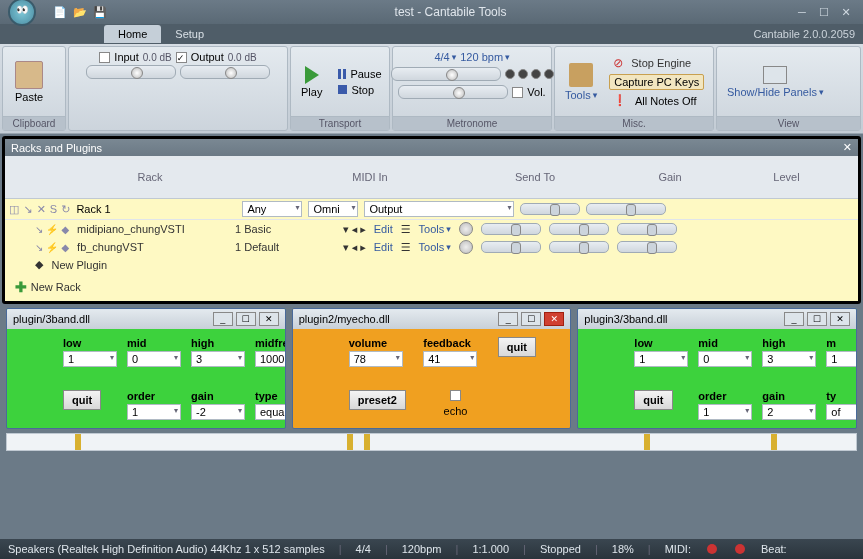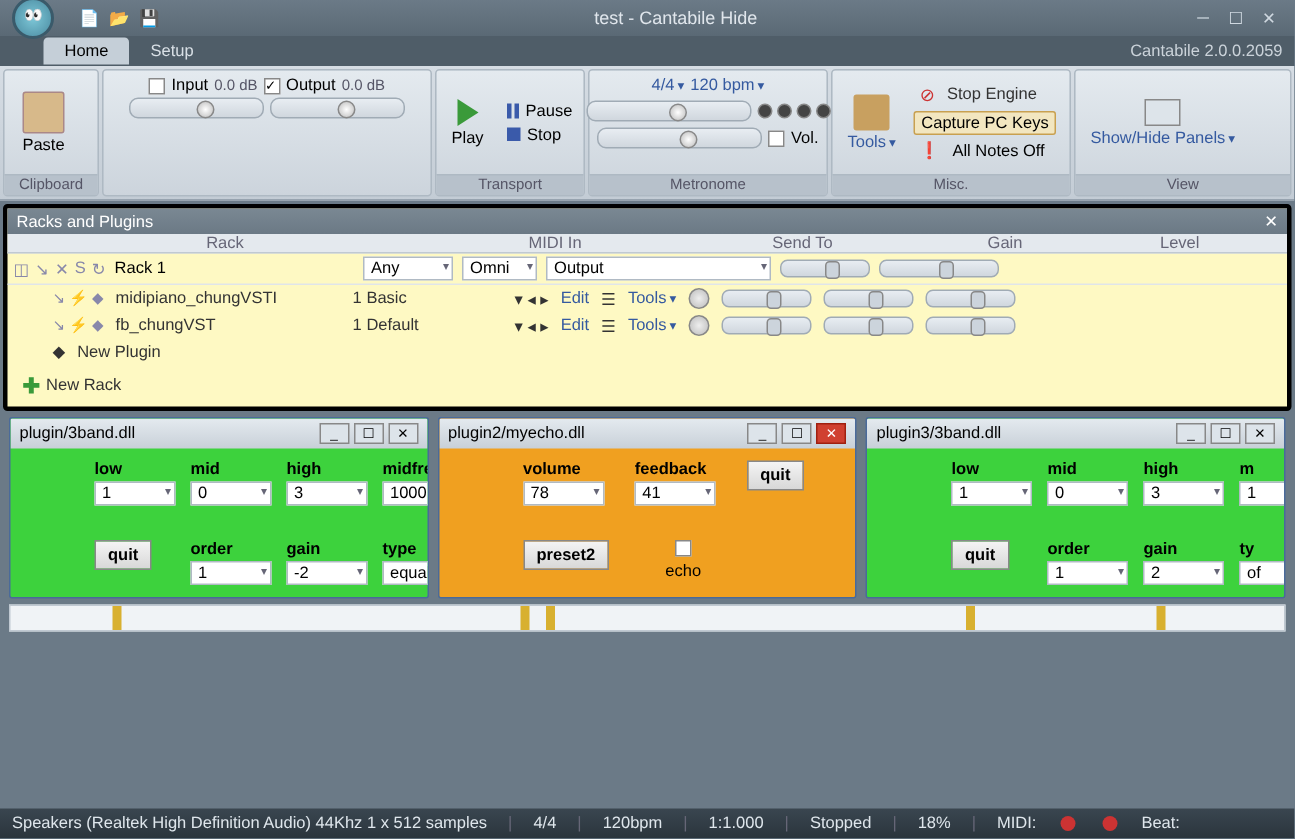--- a/index.html
+++ b/index.html
@@ -6,21 +6,21 @@
 body { background:#6b7a87; width:863px; height:559px; overflow:hidden; position:relative; }
 .titlebar { height:24px; background:linear-gradient(#6b7a87,#5a6975); display:flex; align-items:center; padding:0 8px; color:#e0e6ec; }
 .app-icon { width:28px; height:28px; background:radial-gradient(#7ec8d8,#4a8aa0); border-radius:50%; margin-right:8px; border:2px solid #3a5a6a; position:relative; }
 .app-icon::after { content:"👀"; position:absolute; top:4px; left:6px; font-size:10px; }
 .title-icons { display:flex; gap:4px; margin-left:8px; }
 .title-icons span { width:16px; height:16px; display:inline-flex; align-items:center; justify-content:center; cursor:pointer; }
 .titlebar .title { flex:1; text-align:center; font-size:12px; }
 .win-ctrl { display:flex; gap:4px; }
 .win-ctrl span { width:18px; height:16px; display:inline-flex; align-items:center; justify-content:center; cursor:pointer; color:#cfd8e0; }
 .version-bar { height:20px; background:#4f5d68; display:flex; align-items:center; }
-.tabs { display:flex; margin-left:29px; }
+.tabs { display:flex; margin-left:104px; }
 .tab { padding:3px 14px; color:#d9e0e6; cursor:pointer; }
 .tab.active { background:#c5cfd8; color:#000; border-radius:3px 3px 0 0; }
 .version { margin-left:auto; margin-right:8px; color:#cbd3da; }
 .ribbon { height:90px; background:linear-gradient(#d6dde4,#c3ccd5); display:flex; border-bottom:1px solid #98a4af; padding:2px; gap:2px; }
 .ribbon-group { border:1px solid #aeb9c3; background:linear-gradient(#e4eaef,#ccd4dc); border-radius:3px; display:flex; flex-direction:column; }
 .ribbon-body { flex:1; display:flex; align-items:center; padding:4px; gap:6px; }
 .ribbon-label { text-align:center; font-size:10px; color:#556; background:#b7c1cb; border-top:1px solid #aeb9c3; padding:1px; }
 .paste-btn { width:44px; display:flex; flex-direction:column; align-items:center; gap:2px; cursor:pointer; }
 .paste-icon { width:28px; height:28px; background:#d7b98a; border:1px solid #a88; border-radius:2px; }
 .vcol { display:flex; flex-direction:column; gap:2px; }
@@ -43,21 +43,21 @@
 .dd::after { content:"▾"; margin-left:2px; font-size:9px; }
 .stop-engine { color:#333; }
 .stop-engine::before { content:"⊘"; color:#c33; margin-right:4px; font-size:12px; }
 .capture { background:#f2e6c0; border:1px solid #c8a050; padding:1px 4px; border-radius:2px; }
 .allnotes::before { content:"❗"; color:#c33; margin-right:4px; }
 .panels-icon { width:24px; height:18px; border:1px solid #888; background:#dde4ea; display:inline-block; }
 .panel-racks { margin:2px 2px; background:#fef9c3; border:3px solid #000000; border-radius:3px; }
 .panel-hdr { background:linear-gradient(#7a8893,#6b7985); color:#fff; padding:2px 6px; font-size:11px; display:flex; align-items:center; }
 .panel-hdr .x { margin-left:auto; cursor:pointer; }
 .col-hdr { display:flex; background:#e4e9ee; border-bottom:1px solid #c0c9d2; font-size:10px; color:#667; }
-.col-hdr span { padding:0 4px; text-align:center; }
+.col-hdr span { padding:15px 4px; text-align:center; }
 .rack-row { display:flex; align-items:center; padding:2px 4px; gap:6px; border-bottom:1px solid #e0e5ea; }
 .rack-icons { color:#88a; font-size:10px; display:flex; gap:4px; }
 .rack-name { width:160px; }
 .combo { border:1px solid #b0bac4; background:#fff; padding:1px 14px 1px 4px; position:relative; display:inline-block; min-width:50px; }
 .combo::after { content:"▾"; position:absolute; right:2px; top:1px; font-size:8px; color:#667; }
 .mini-slider { width:60px; height:12px; background:linear-gradient(#e8edf2,#d0d7de); border:1px solid #a0abb5; border-radius:5px; display:inline-block; position:relative; }
 .mini-slider::after { content:""; position:absolute; top:0; left:50%; width:8px; height:10px; background:#ccd4dc; border:1px solid #888; border-radius:3px; }
 .plugin-row { display:flex; align-items:center; padding:2px 4px 2px 30px; gap:8px; font-size:11px; color:#333; }
 .plugin-row .name { width:150px; }
 .plugin-row .prog { width:100px; }
@@ -87,21 +87,21 @@
 </head>
 <body>
 
 <div class="titlebar">
   <div class="app-icon"></div>
   <div class="title-icons">
     <span>📄</span>
     <span>📂</span>
     <span>💾</span>
   </div>
-  <div class="title">test - Cantabile Hide</div>
+  <div class="title">test - Cantabile Tools</div>
   <div class="win-ctrl">
     <span>─</span>
     <span>☐</span>
     <span>✕</span>
   </div>
 </div>
 
 <div class="version-bar">
   <div class="tabs">
     <div class="tab active">Home</div>

